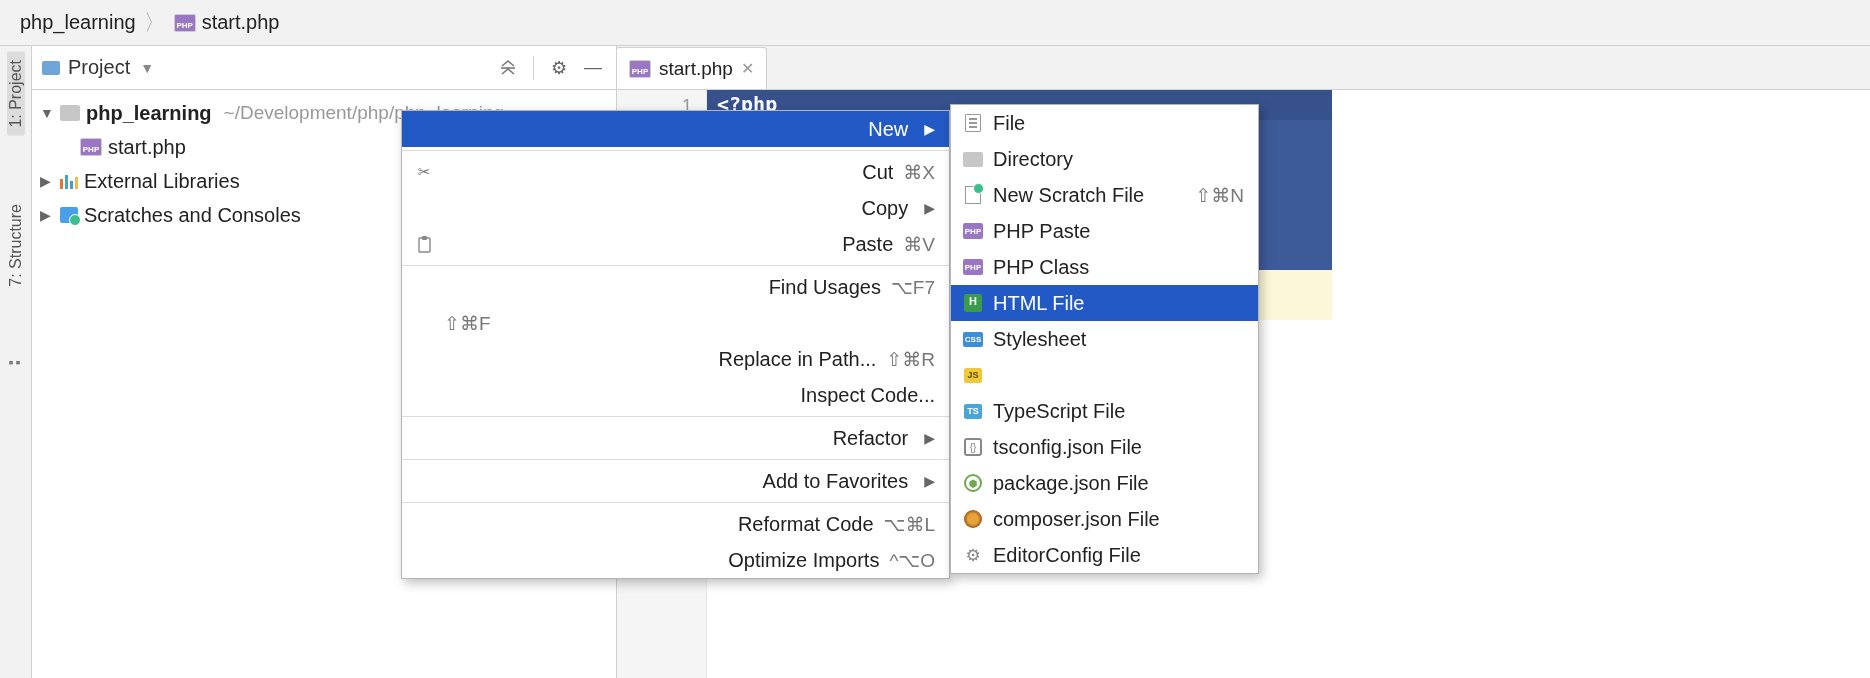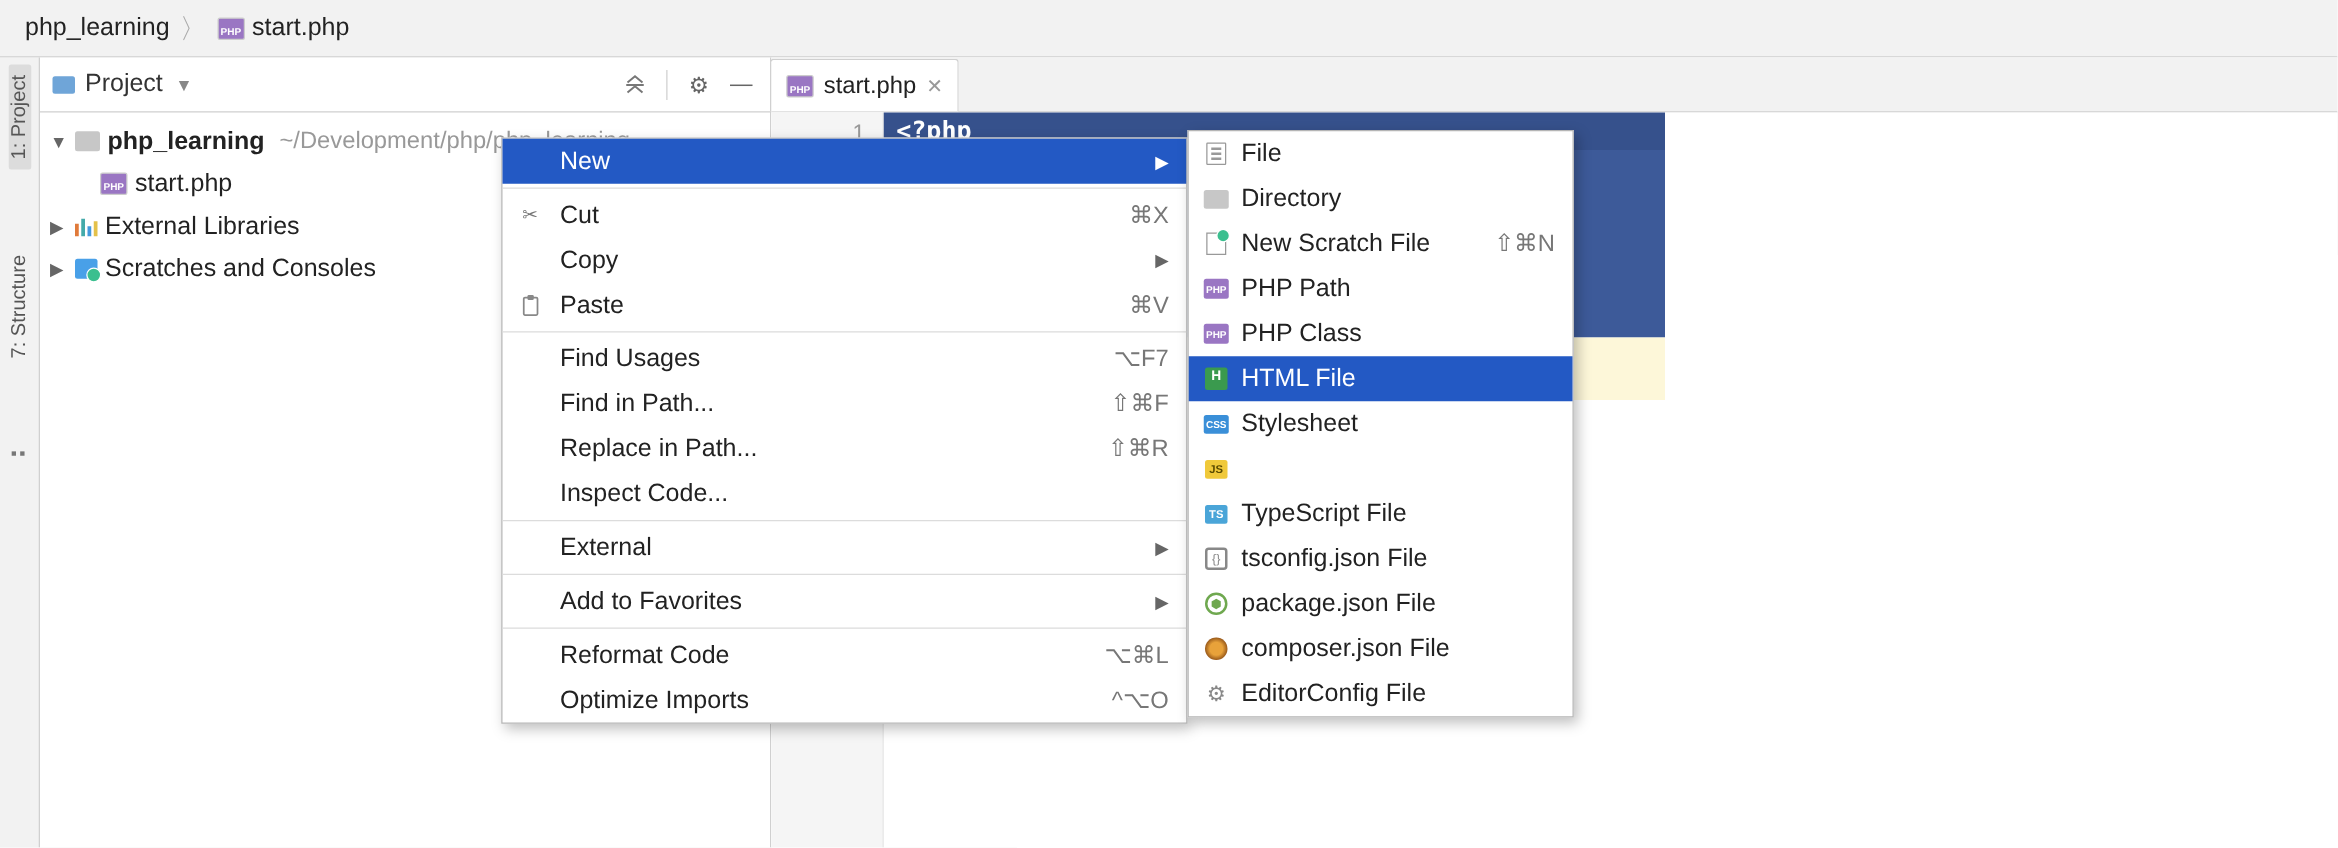--- a/index.html
+++ b/index.html
@@ -66,21 +66,21 @@
   .menu.sub { left:950px; top:104px; width:309px; }
   .menu-row { height:36px; display:flex; align-items:center; padding:0 14px 0 12px; gap:10px; cursor:pointer; position:relative; }
   .menu-row.hl { background:#2359c4; color:#fff; }
   .menu-row .mi-icon { width:20px; height:18px; display:inline-flex; align-items:center; justify-content:center; font-size:15px; color:#777; flex-shrink:0; }
   .menu-row.hl .mi-icon { color:#fff; }
   .menu-row .mi-label { flex:1; white-space:nowrap; overflow:hidden; }
   .menu-row .mi-short { color:#777; font-size:19px; }
   .menu-row .mi-arrow { color:#666; font-size:14px; margin-left:6px; }
   .menu-row.hl .mi-arrow { color:#fff; }
   .menu-sep { height:1px; background:#dcdcdc; margin:3px 0; }
-  .menu.ctx .menu-row .mi-label { padding-left:4px; }
+  .menu.ctx .menu-row .mi-label { padding-left:4px;text-align:right; }
   .menu.ctx .menu-row.noicon .mi-icon { visibility:hidden; }
 
   .file-icon { width:16px; height:18px; background:#fff; border:1px solid #999; border-radius:1px; position:relative; }
   .file-icon::before { content:""; position:absolute; left:3px; top:3px; right:3px; height:2px; background:#999; box-shadow:0 4px 0 #999, 0 8px 0 #999; }
   .scratch-new-icon { width:16px; height:18px; background:#fff; border:1px solid #999; position:relative; }
   .scratch-new-icon::after { content:""; position:absolute; right:-4px; top:-4px; width:9px; height:9px; background:#3bbf8f; border-radius:50%; border:1px solid #fff; }
   .dir-icon { width:20px; height:15px; background:#c7c7c7; border-radius:2px; }
   .phpfile-icon { width:22px; height:16px; background:#9a76c3; border-radius:2px; display:flex; align-items:center; justify-content:center; font-size:8px; color:#fff; font-weight:bold; }
   .phpfile-icon::after{content:"PHP";}
   .html-icon { width:18px; height:18px; background:#3a9a4e; border-radius:2px; position:relative; }
@@ -220,36 +220,35 @@
       <span class="mi-short">⌘V</span>
     </div>
     <div class="menu-sep"></div>
     <div class="menu-row noicon">
       <span class="mi-icon"></span>
       <span class="mi-label">Find Usages</span>
       <span class="mi-short">⌥F7</span>
     </div>
     <div class="menu-row noicon">
       <span class="mi-icon"></span>
-      <span class="mi-label">Find in Path...</span>
       <span class="mi-short">⇧⌘F</span>
     </div>
     <div class="menu-row noicon">
       <span class="mi-icon"></span>
       <span class="mi-label">Replace in Path...</span>
       <span class="mi-short">⇧⌘R</span>
     </div>
     <div class="menu-row noicon">
       <span class="mi-icon"></span>
       <span class="mi-label">Inspect Code...</span>
     </div>
     <div class="menu-sep"></div>
     <div class="menu-row noicon">
       <span class="mi-icon"></span>
-      <span class="mi-label">External</span>
+      <span class="mi-label">Refactor</span>
       <span class="mi-arrow">▶</span>
     </div>
     <div class="menu-sep"></div>
     <div class="menu-row noicon">
       <span class="mi-icon"></span>
       <span class="mi-label">Add to Favorites</span>
       <span class="mi-arrow">▶</span>
     </div>
     <div class="menu-sep"></div>
     <div class="menu-row noicon">
@@ -281,21 +280,21 @@
       <span class="mi-icon">
         <span class="scratch-new-icon"></span>
       </span>
       <span class="mi-label">New Scratch File</span>
       <span class="mi-short">⇧⌘N</span>
     </div>
     <div class="menu-row">
       <span class="mi-icon">
         <span class="phpfile-icon"></span>
       </span>
-      <span class="mi-label">PHP Path</span>
+      <span class="mi-label">PHP Paste</span>
     </div>
     <div class="menu-row">
       <span class="mi-icon">
         <span class="phpfile-icon"></span>
       </span>
       <span class="mi-label">PHP Class</span>
     </div>
     <div class="menu-row hl">
       <span class="mi-icon">
         <span class="html-icon"></span>

